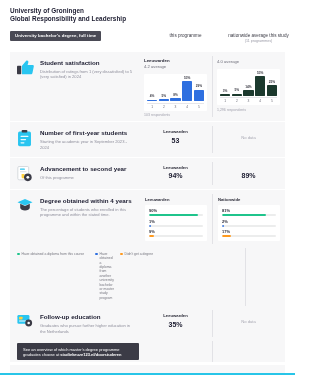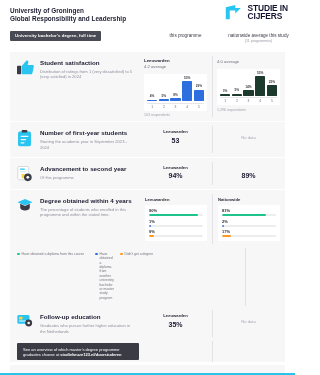--- a/index.html
+++ b/index.html
@@ -107,31 +107,20 @@
 </head>
 <body>
 
 <div class="page">
 
   <div class="header">
     <div class="inst-name">University of Groningen</div>
     <div class="prog-name">Global Responsibility and Leadership</div>
     <div class="degree-badge">University bachelor's degree, full time</div>
 
-    <div class="logo">
-      <span>
-        <svg class="logo-mark" viewBox="0 0 24 20">
-          <path d="M1 4 L13 1 L13 5 L20 5 L13 12 L13 8 L6 8 L6 19 L1 19 Z" fill="#29C5F0"></path>
-        </svg>
-      </span>
-      <span>
-        <div class="logo-text">STUDIE IN</div>
-        <div class="logo-text">CIJFERS</div>
-      </span>
-    </div>
   </div>
 
   <div class="colheads">
     <div class="colhead">
       <div class="ch-main">this programme</div>
     </div>
     <div class="colhead">
       <div class="ch-main">nationwide average this study</div>
       <div class="ch-sub">(11 programmes)</div>
     </div>

